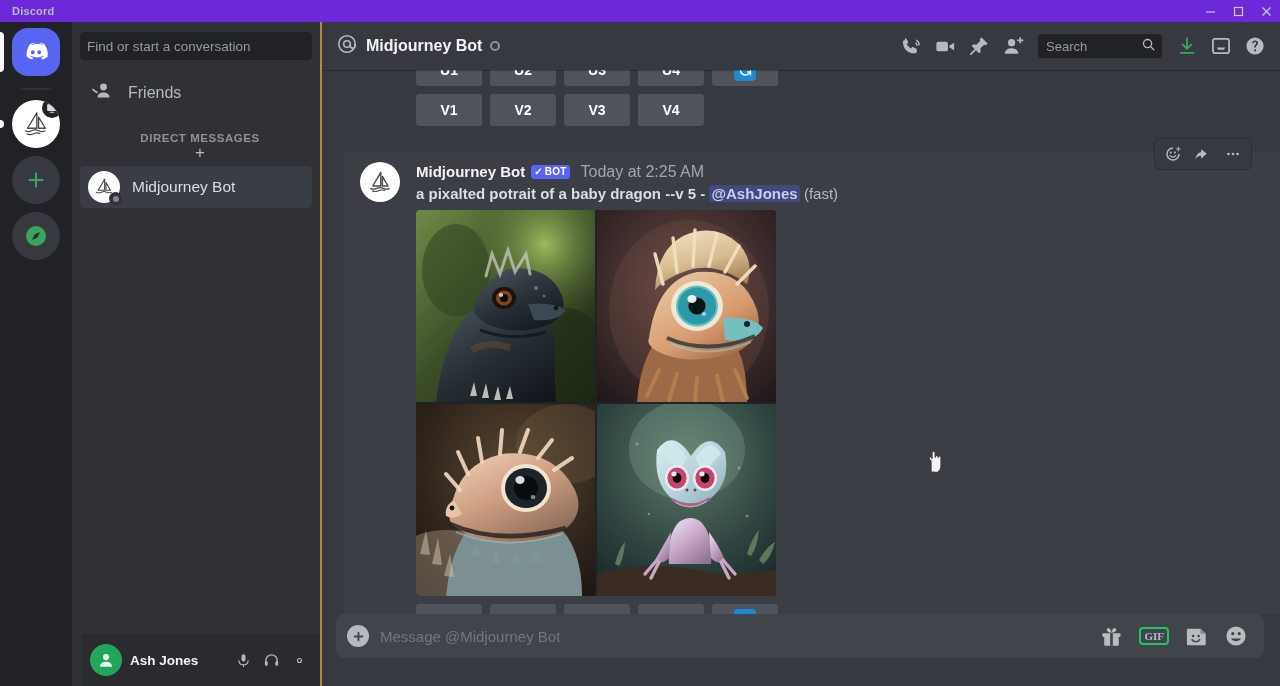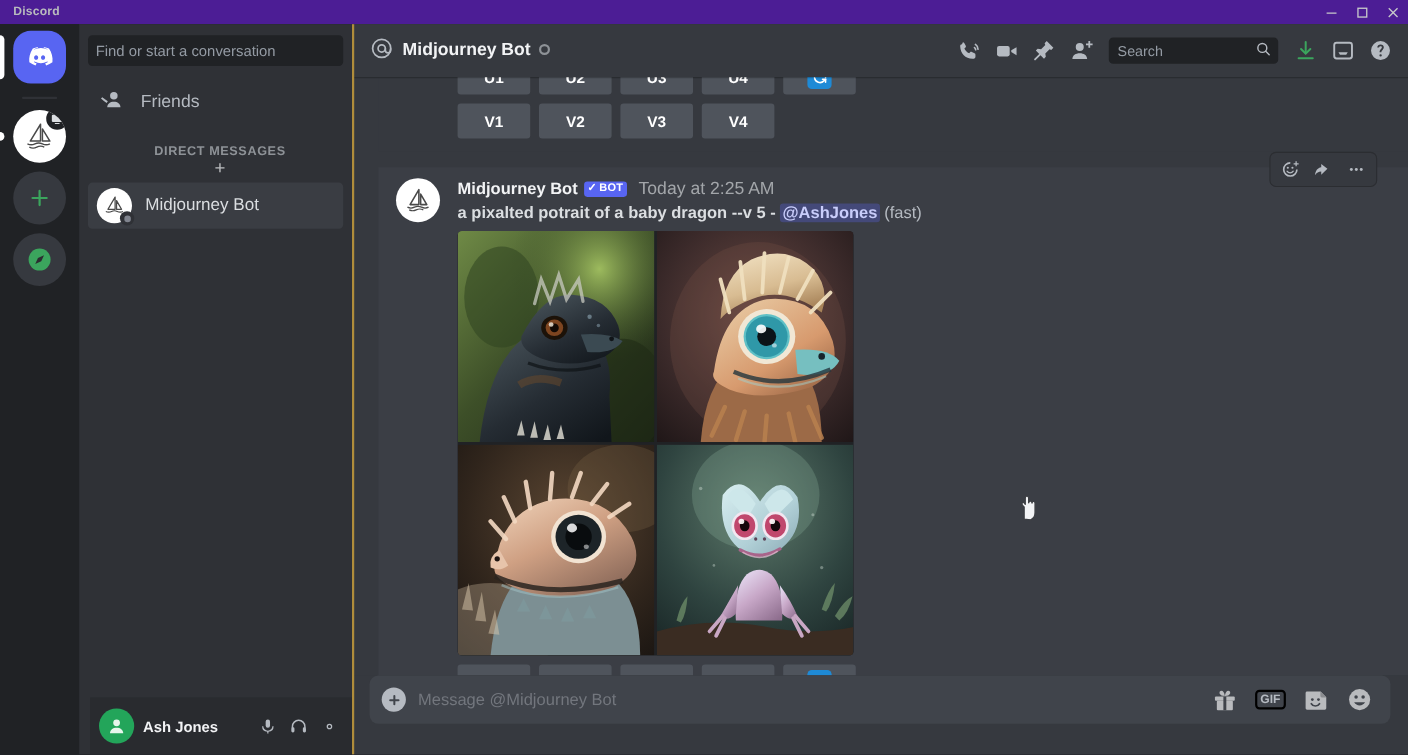--- a/index.html
+++ b/index.html
@@ -6,21 +6,21 @@
   html,body{
     width:1280px; height:686px; overflow:hidden;
     background:#202225;
     font-family:"Liberation Sans", sans-serif;
     -webkit-font-smoothing:antialiased;
   }
   .app{ position:relative; width:1280px; height:686px; display:flex; flex-direction:column; background:#202225;}
 
   
   .titlebar{
-    height:22px; background:#4c1d95; display:flex; align-items:center;
+    height:22px; background:#6d28d9; display:flex; align-items:center;
     flex:0 0 22px; position:relative;text-align:right;
   }
   .titlebar .brand{
     color:#b9bbbe; font-size:11px; font-weight:bold; letter-spacing:.2px;
     padding-left:12px;
   }
   .winbtns{ position:absolute; right:0; top:0; height:22px; display:flex; }
   .winbtn{ width:28px; height:22px; display:flex; align-items:center; justify-content:center; }
   .winbtn svg{ display:block; }
 
@@ -115,21 +115,21 @@
     height:48px; flex:0 0 48px; background:#36393f;
     display:flex; align-items:center; padding:0 8px 0 16px;
     box-shadow:0 1px 0 rgba(4,4,5,.2), 0 1.5px 0 rgba(6,6,7,.05);
     position:relative; z-index:5;
   }
   .chtitle{ display:flex; align-items:center; gap:8px; }
   .chname{ color:#f2f3f5; font-size:16px; font-weight:bold; }
   .tbicons{ margin-left:auto; display:flex; align-items:center; gap:0px; }
   .tbicon{ width:34px; height:34px; display:flex; align-items:center; justify-content:center; border-radius:4px; }
   .searchbox{
-    width:154px; height:24px; background:#202225; border-radius:4px;
+    width:124px; height:24px; background:#202225; border-radius:4px;
     display:flex; align-items:center; padding:0 6px 0 8px; margin:0 8px;
     color:#949ba4; font-size:13px;
   }
   .searchbox .sbtxt{ flex:1; }
 
   
   .messages{ flex:1; overflow:hidden; position:relative; background:#36393f; }
   .msgscroll{ position:absolute; inset:0;padding-left:24px; }
 
   .msg-partial{
@@ -199,22 +199,22 @@
   }
   .cplus i{
     width:22px; height:22px; border-radius:50%; background:#b5bac1;
     display:flex; align-items:center; justify-content:center;
     color:#40444b; font-size:17px; line-height:0; font-weight:bold;
   }
   .cph{ flex:1; color:#72767d; font-size:15px; }
   .cicons{ display:flex; align-items:center; gap:16px; }
   .cicon{ display:flex; align-items:center; justify-content:center; }
   .gifbox{
-    border:2px solid #000000; border-radius:4px; color:#b5bac1;
-    font-size:11px; font-weight:bold; padding:1px 3px; line-height:1.1;
+    border:2px solid #22c55e; border-radius:4px; color:#b5bac1;
+    font-size:11px; font-weight:bold; padding:1px 3px; line-height:1.1;font-family:Liberation Serif, serif;
   }
 
   .cursor{ position:absolute; left:604px; top:379px; z-index:40; pointer-events:none; }
 </style>
 </head>
 <body>
 
 <div class="app">
 
   <div class="titlebar">

